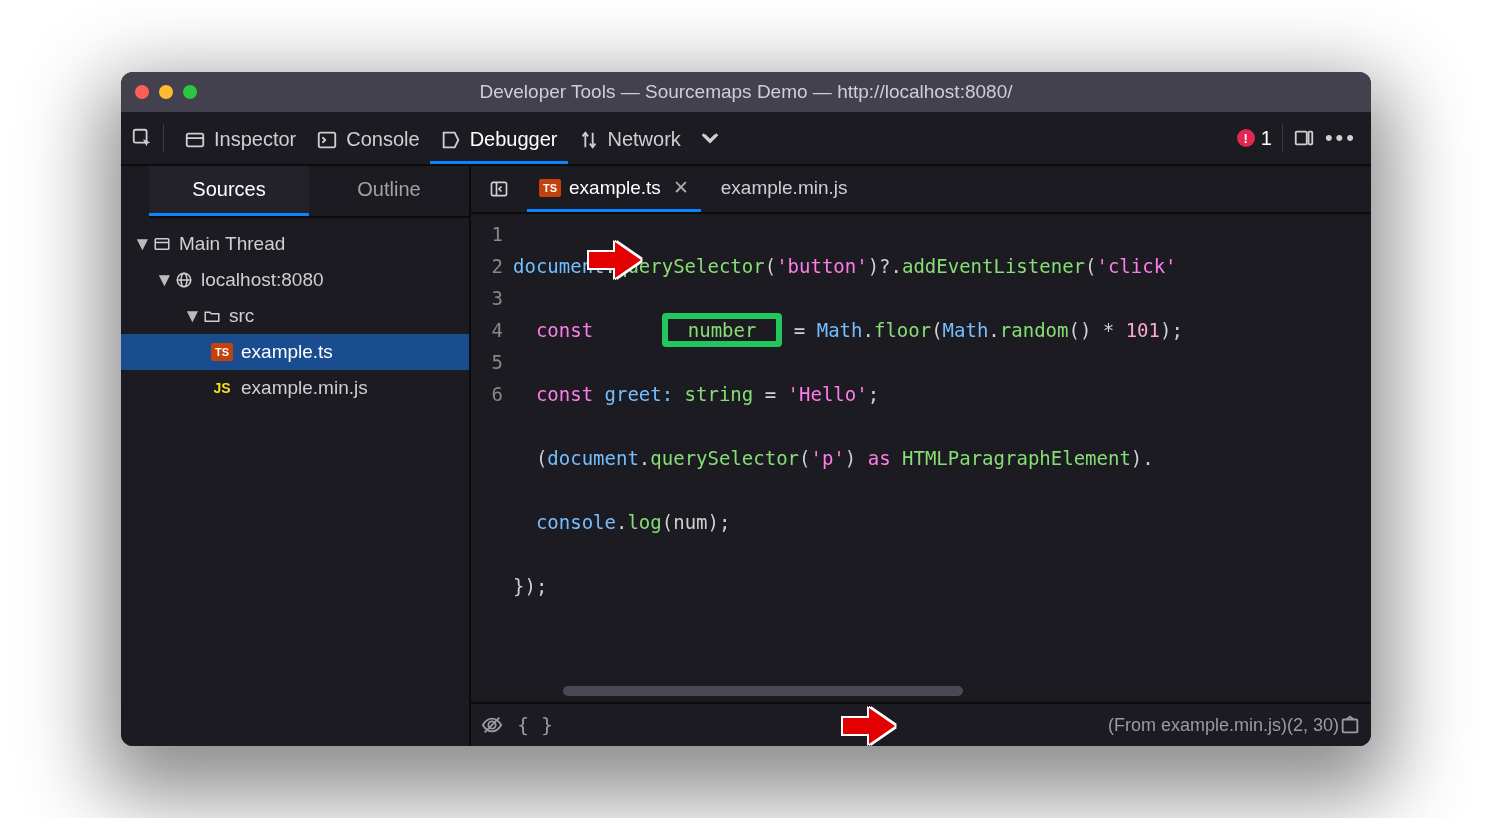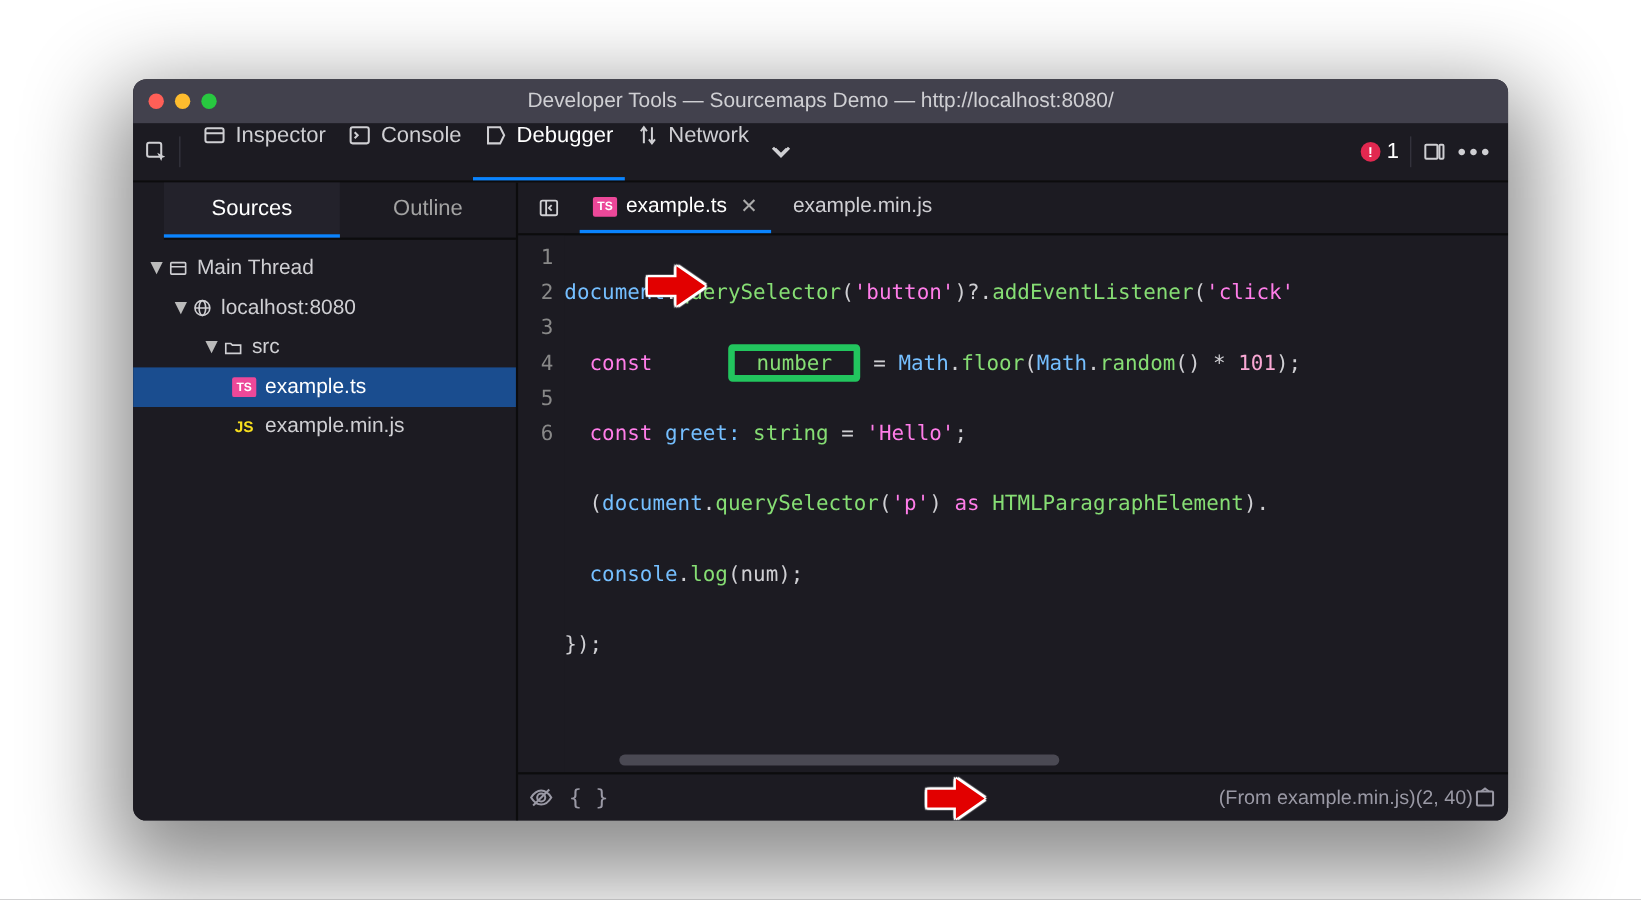--- a/index.html
+++ b/index.html
@@ -41,41 +41,41 @@
   }
   
   .toolbar {
     display: flex; align-items: center;
     background: #1c1b22; color: #cfcfd3;
     padding: 0 10px; height: 54px;
     border-bottom: 2px solid #0c0c0d;
     font-size: 20px;
   }
   .toolbar .sep { width:1px;height:28px;background:#3a3944;margin:0 10px; }
-  .tbtn { display:flex; align-items:flex-start; gap:8px; padding:0 10px; cursor:pointer; color:#cfcfd3; border-bottom:3px solid transparent; height:100%; }
+  .tbtn { display:flex; align-items:flex-end; gap:8px; padding:10px 10px; cursor:pointer; color:#cfcfd3; border-bottom:3px solid transparent; height:100%; }
   .tbtn.active { color:#fff; border-bottom:3px solid #0a84ff; }
   .spacer { flex:1; }
   .errbadge { display:flex;align-items:center;gap:6px;color:#fff; }
   .errbadge .ex { width:18px;height:18px;border-radius:50%;background:#e22850;color:#fff;display:flex;align-items:center;justify-content:center;font-size:13px;font-weight:bold; }
   .ticon { color:#cfcfd3; display:flex; align-items:center; }
   .ticon svg { width:22px; height:22px; stroke:#cfcfd3; fill:none; stroke-width:2; }
   
   .body { display:flex; background:#1c1b22; }
   
   .sidebar { width:350px; border-right:2px solid #0c0c0d; display:flex; flex-direction:column; }
   .sidebar-tabs { display:flex; border-bottom:2px solid #0c0c0d;margin-left:28px; }
   .sidetab { flex:1; text-align:center; padding:12px 0; font-size:20px; color:#a3a3a3; cursor:pointer; border-bottom:3px solid transparent; }
   .sidetab.active { color:#fff; border-bottom:3px solid #0a84ff; background:#23222b; }
   .tree { padding:8px 0; font-size:19px; color:#cfcfd3; flex:1; }
   .tnode { display:flex; align-items:center; gap:8px; padding:7px 10px 7px 12px; cursor:pointer; }
   .tnode.sel { background:#1a4d8f; color:#fff; }
   .tnode .caret { width:12px; color:#bbb; }
   .ind1 { padding-left:34px; } .ind2 { padding-left:62px; } .ind3 { padding-left:90px; }
   .ficon { width:22px;height:18px;display:flex;align-items:center;justify-content:center;font-size:12px;font-weight:bold; }
-  .ts-icon { background:#ec4899;color:#fff;border-radius:2px;font-size:11px;padding:1px 0; }
+  .ts-icon { background:#c2410c;color:#fff;border-radius:2px;font-size:11px;padding:1px 0; }
   .js-icon { color:#f7df1e;font-size:14px; }
   
   .main { flex:1; display:flex; flex-direction:column; }
   .filetabs { display:flex; align-items:center; border-bottom:2px solid #0c0c0d; height:48px; padding:0 8px; gap:8px; }
   .tabbtn { padding:6px 10px; color:#cfcfd3; display:flex; align-items:center; gap:6px; font-size:19px; }
   .filetab { display:flex;align-items:center;gap:8px;padding:8px 12px;color:#cfcfd3;font-size:19px;cursor:pointer;border-bottom:3px solid transparent;height:100%; }
   .filetab.active { border-bottom:3px solid #0a84ff; color:#fff; }
   .filetab .close { color:#aaa; margin-left:4px; }
   
   .code { flex:1; display:flex; font-family:"Menlo","Consolas",monospace; font-size:19px; line-height:32px; position:relative; min-height:340px; overflow:hidden; }
@@ -280,21 +280,21 @@
               <circle cx="12" cy="12" r="4"></circle>
               <path d="M2 12c3-5 7-7 10-7s7 2 10 7c-3 5-7 7-10 7s-7-2-10-7z"></path>
               <line x1="4" y1="20" x2="20" y2="4"></line>
             </svg>
         </div>
         <div class="iconbtn">
           <span style="font-family:monospace;font-size:20px">{ }</span>
         </div>
         <div class="right">
           <span>(From example.min.js)</span>
-          <span>(2, 40)</span>
+          <span>(2, 30)</span>
           <div class="iconbtn">
             <svg viewBox="0 0 24 24">
                 <rect x="4" y="6" width="16" height="14" rx="1"></rect>
                 <path d="M8 6l4-3 4 3"></path>
               </svg>
           </div>
         </div>
 
         <div class="arrow" style="left:370px;top:0px">
           <svg viewBox="0 0 56 44">

